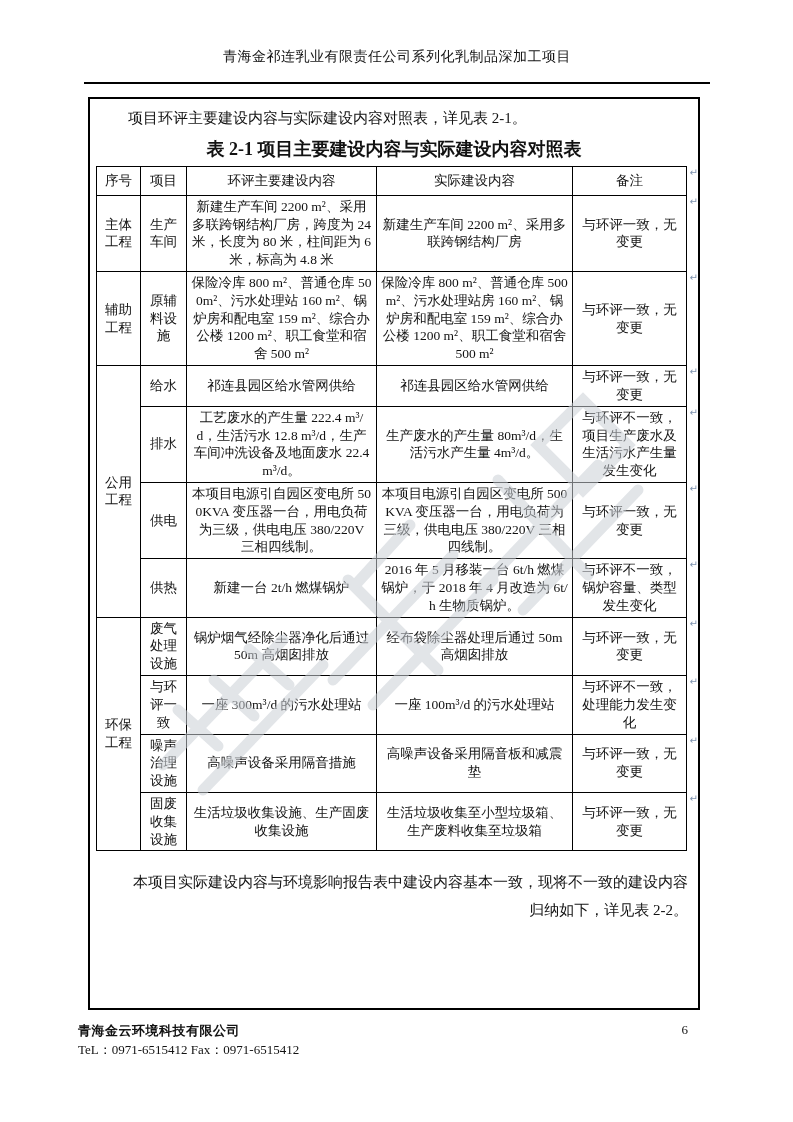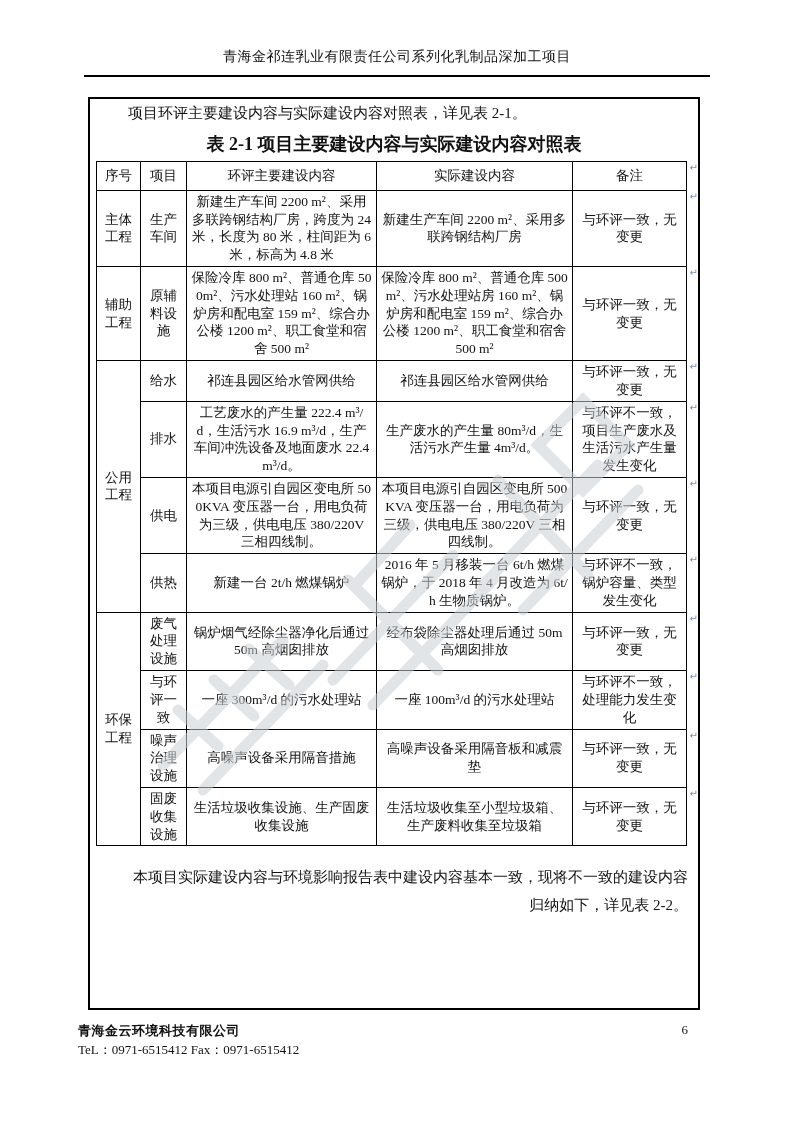--- a/index.html
+++ b/index.html
@@ -4,25 +4,25 @@
 <style>
   html,body { margin:0; padding:0; }
   body {
     width:793px; height:1122px; background:#ffffff; position:relative;
     font-family:"Liberation Serif","DejaVu Serif",serif; color:#121212;
     overflow:hidden;
   }
   .doc-header {
     position:absolute; top:48px; left:84px; width:626px;
     text-align:center; font-size:14px; letter-spacing:.5px;
-    padding-bottom:9px; border-bottom:2px solid #000;
+    padding-bottom:16px; border-bottom:2px solid #000;
   }
   .content-box {
     position:absolute; top:97px; left:88px; width:612px; height:913px;
-    border:2px solid #000; box-sizing:border-box; 
+    border:2px solid #000; box-sizing:border-box; padding-top:5px;
     background:transparent;
   }
   .intro {
     margin:4px 10px 2px 8px; text-indent:2em; font-size:15px; line-height:1.45;
   }
   .caption {
     margin:7px 0 5px 0; text-align:center; font-weight:bold; font-size:18px;
   }
   table.cmp-table {
     border-collapse:collapse; table-layout:fixed; margin-left:6px;
@@ -97,21 +97,21 @@
           </tr>
           <tr>
             <td class="c-section" rowspan="4">公用工程</td>
             <td class="c-item">给水</td>
             <td class="c-eia">祁连县园区给水管网供给</td>
             <td class="c-actual">祁连县园区给水管网供给</td>
             <td class="c-remark">与环评一致，无变更<span class="pmark" style="color: rgb(125, 146, 174);">↵</span></td>
           </tr>
           <tr>
             <td class="c-item">排水</td>
-            <td class="c-eia">工艺废水的产生量 222.4 m³/d，生活污水 16.9 m³/d，生产车间冲洗设备及地面废水 22.4 m³/d。</td>
+            <td class="c-eia">工艺废水的产生量 222.4 m³/d，生活污水 12.8 m³/d，生产车间冲洗设备及地面废水 22.4 m³/d。</td>
             <td class="c-actual">生产废水的产生量 80m³/d，生活污水产生量 4m³/d。</td>
             <td class="c-remark">与环评不一致，项目生产废水及生活污水产生量发生变化<span class="pmark" style="color: rgb(125, 146, 174);">↵</span></td>
           </tr>
           <tr>
             <td class="c-item">供电</td>
             <td class="c-eia">本项目电源引自园区变电所 500KVA 变压器一台，用电负荷为三级，供电电压 380/220V 三相四线制。</td>
             <td class="c-actual">本项目电源引自园区变电所 500KVA 变压器一台，用电负荷为三级，供电电压 380/220V 三相四线制。</td>
             <td class="c-remark">与环评一致，无变更<span class="pmark" style="color: rgb(125, 146, 174);">↵</span></td>
           </tr>
           <tr>

